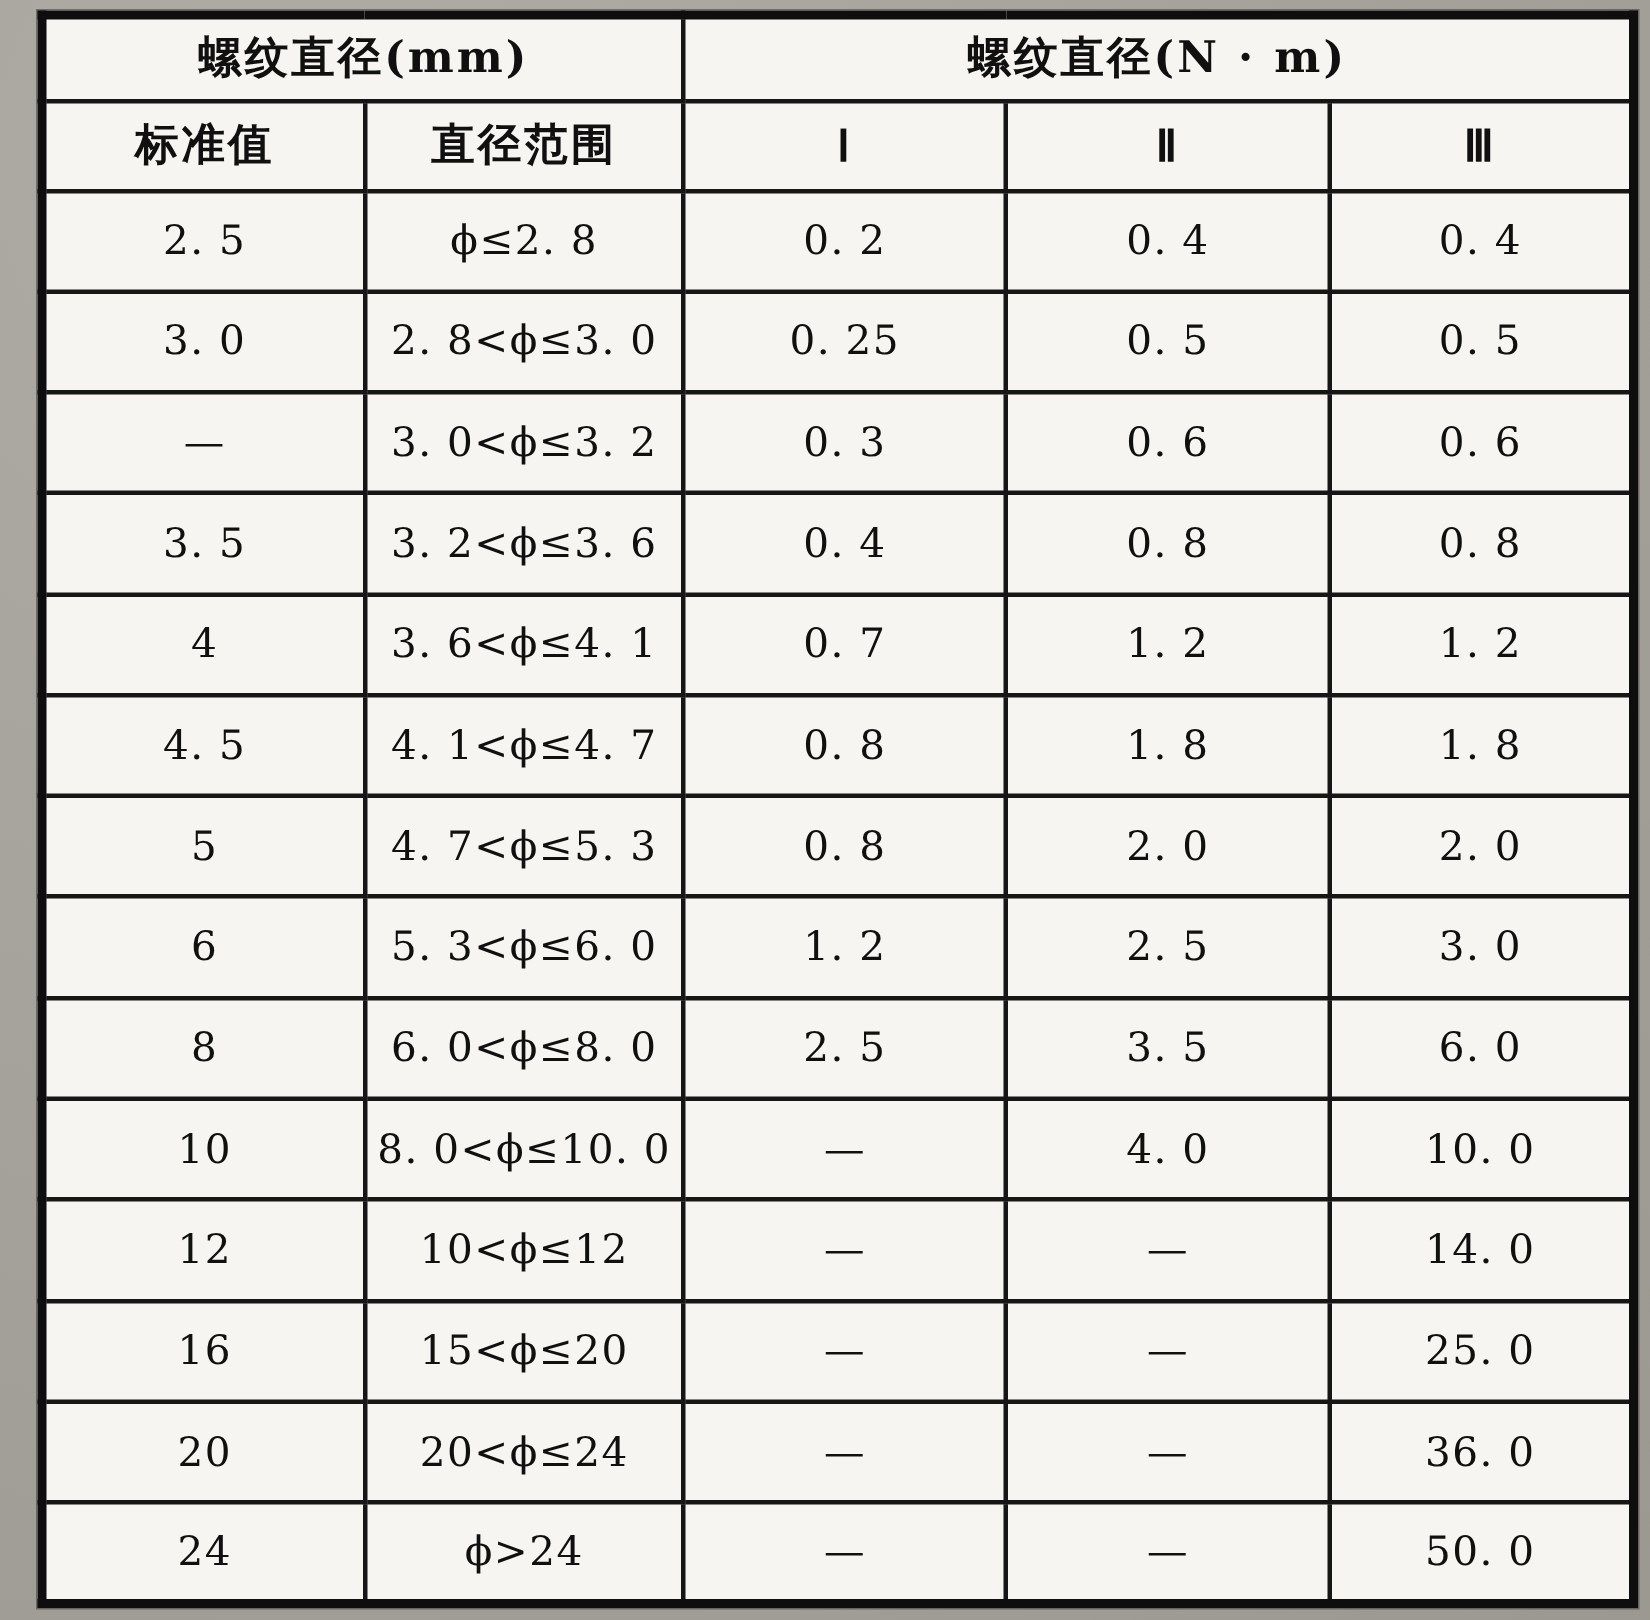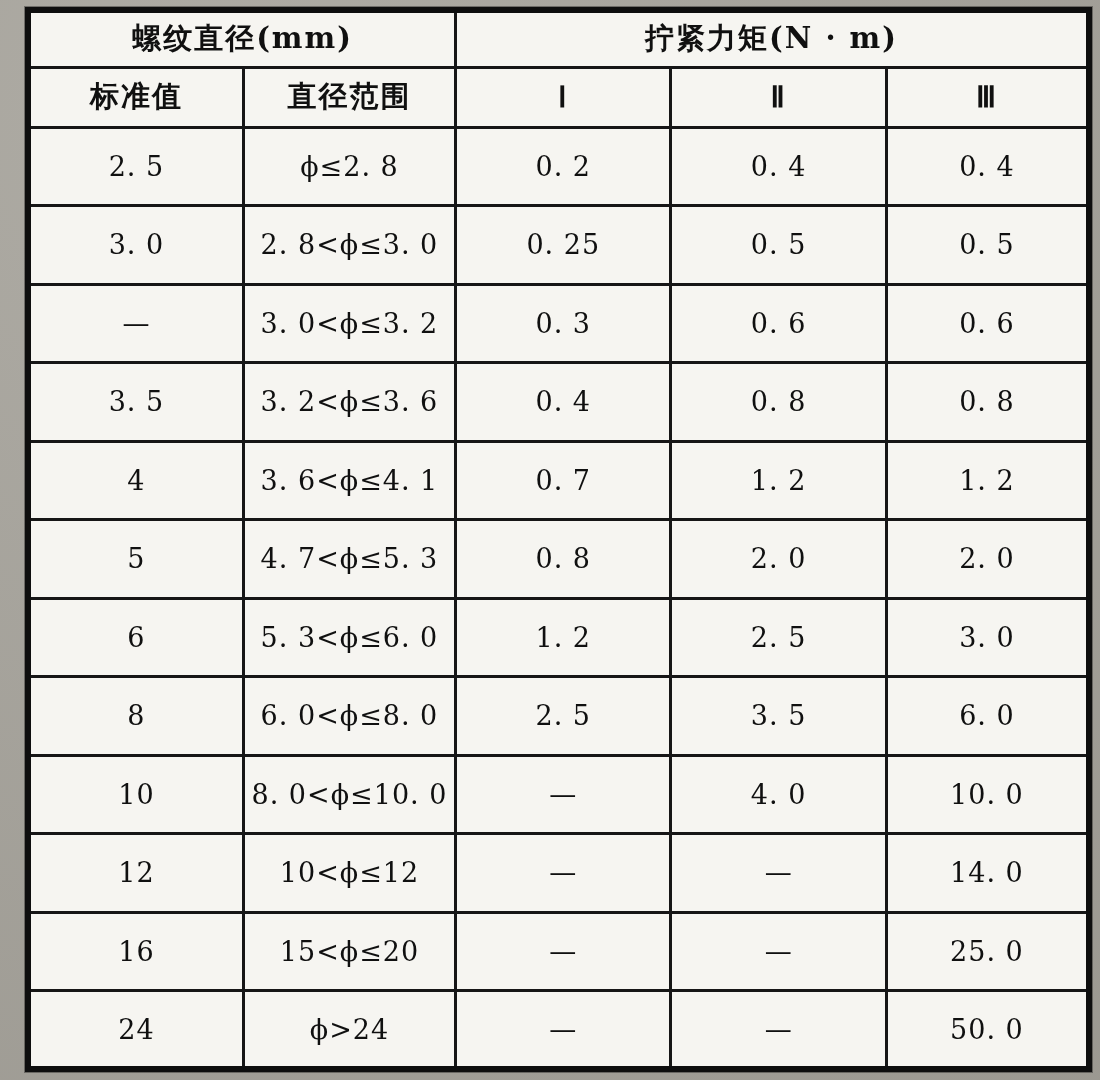--- a/index.html
+++ b/index.html
@@ -69,21 +69,21 @@
     <colgroup>
       <col class="c1">
         <col class="c2">
         <col class="c3">
         <col class="c4">
         <col class="c5">
     </colgroup>
     <thead>
       <tr class="header-group">
         <th colspan="2">螺纹直径(mm)</th>
-        <th colspan="3">拧紧力矩(N · m)</th>
+        <th colspan="3">螺纹直径(N · m)</th>
       </tr>
       <tr class="header-sub">
         <th>标准值</th>
         <th>直径范围</th>
         <th>Ⅰ</th>
         <th>Ⅱ</th>
         <th>Ⅲ</th>
       </tr>
     </thead>
     <tbody id="table-body">
@@ -120,20 +120,27 @@
   </tr>
 
   <tr>
     <td>4</td>
     <td>3. 6&lt;ϕ≤4. 1</td>
     <td>0. 7</td>
     <td>1. 2</td>
     <td>1. 2</td>
   </tr>
 
+  <tr>
+    <td>4. 5</td>
+    <td>4. 1&lt;ϕ≤4. 7</td>
+    <td>0. 8</td>
+    <td>1. 8</td>
+    <td>1. 8</td>
+  </tr>
 
   <tr>
     <td>5</td>
     <td>4. 7&lt;ϕ≤5. 3</td>
     <td>0. 8</td>
     <td>2. 0</td>
     <td>2. 0</td>
   </tr>
 
   <tr>
@@ -170,20 +177,27 @@
 
 
   <tr>
     <td>16</td>
     <td>15&lt;ϕ≤20</td>
     <td>—</td>
     <td>—</td>
     <td>25. 0</td>
   </tr>
 
+  <tr>
+    <td>20</td>
+    <td>20&lt;ϕ≤24</td>
+    <td>—</td>
+    <td>—</td>
+    <td>36. 0</td>
+  </tr>
 
   <tr>
     <td>24</td>
     <td>ϕ&gt;24</td>
     <td>—</td>
     <td>—</td>
     <td>50. 0</td>
   </tr>
 </tbody>
   </table>

